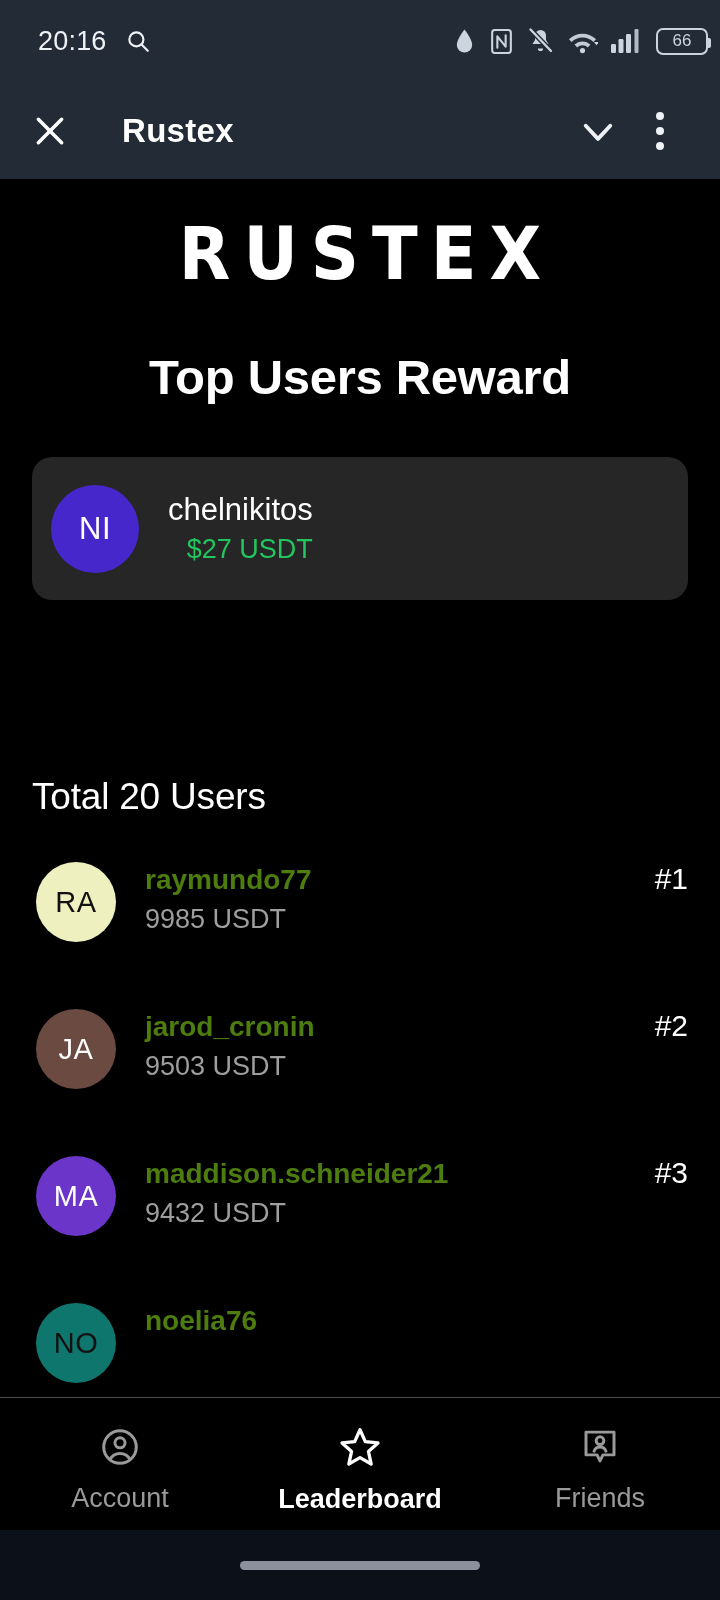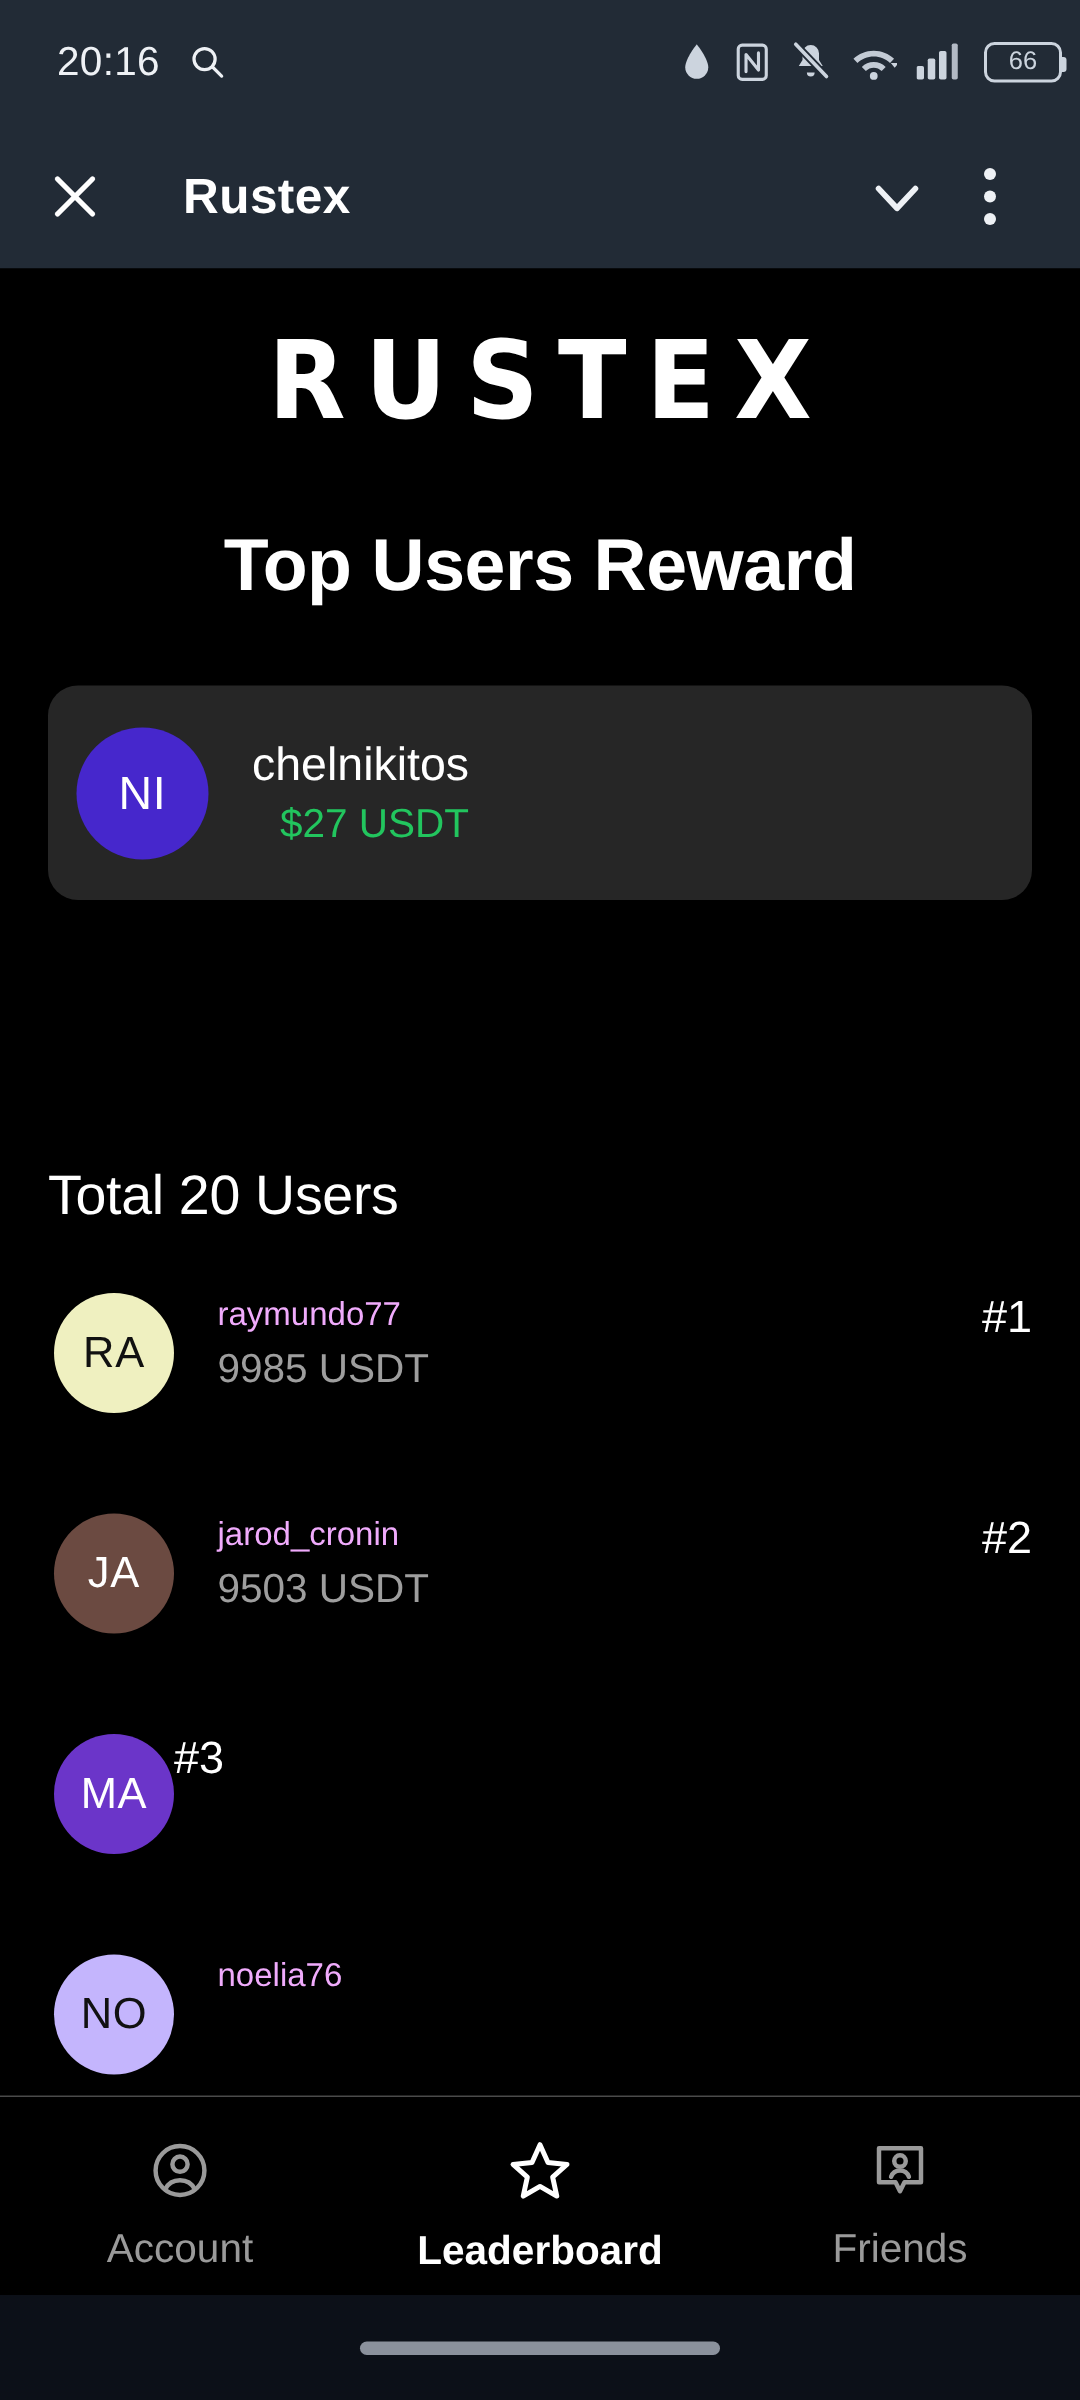--- a/index.html
+++ b/index.html
@@ -79,21 +79,21 @@
 
   .total-users {
     color:#fff; font-size:37px; margin:176px 0 0 32px; letter-spacing:-.2px;
   }
 
   .list { margin-top:44px; }
   .row {
     display:flex; align-items:flex-start; height:147px; padding:0 32px 0 36px;
   }
   .row-text { margin-left:29px; flex:1; min-width:0; }
-  .row-name { color:#f0abfc; font-size:22px; line-height:1.3; white-space:nowrap; }
+  .row-name { color:#4d7c0f; font-size:28px; line-height:1.3; white-space:nowrap;font-weight:bold; }
   .row-sub { color:#9e9e9e; font-size:27px; line-height:1.3; margin-top:4px; }
   .row-rank { color:#fff; font-size:30px; flex:none; }
 
   
   .bottomnav {
     position:absolute; left:0; right:0; bottom:58px; height:145px;
     background:#000; border-top:1.5px solid #4a4a4a;
     display:flex; align-items:center;
   }
   .nav-item {
@@ -224,25 +224,29 @@
           <div class="row-name">jarod_cronin</div>
           <div class="row-sub">9503 USDT</div>
         </span>
         <span class="row-rank">#2</span>
       </div>
 
       <div class="row">
         <span class="avatar av-sm" style="background: rgb(107, 53, 201); color: rgb(255, 255, 255);">
           <span>MA</span>
         </span>
+        <span class="row-text">
+          <div class="row-name">maddison.schneider21</div>
+          <div class="row-sub">9432 USDT</div>
+        </span>
         <span class="row-rank">#3</span>
       </div>
 
       <div class="row">
-        <span class="avatar av-sm" style="background: #c4b5fd; color: rgb(17, 17, 17);">
+        <span class="avatar av-sm" style="background: #0f766e; color: rgb(17, 17, 17);">
           <span>NO</span>
         </span>
         <span class="row-text">
           <div class="row-name">noelia76</div>
           <div class="row-sub"></div>
         </span>
         <span class="row-rank"></span>
       </div>
 
     </div>

